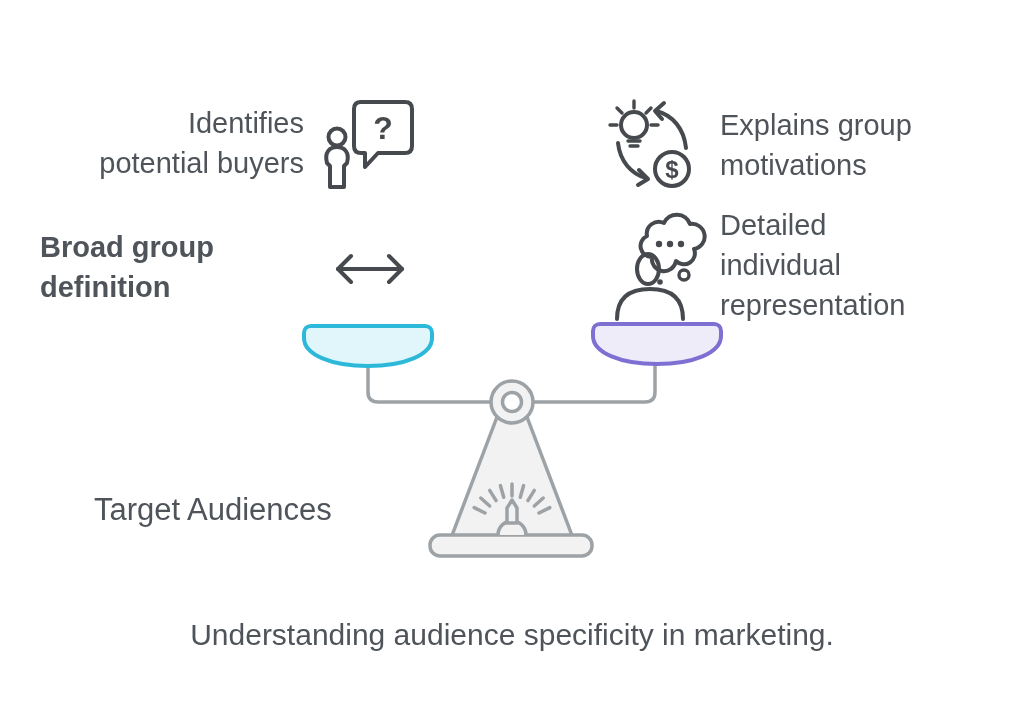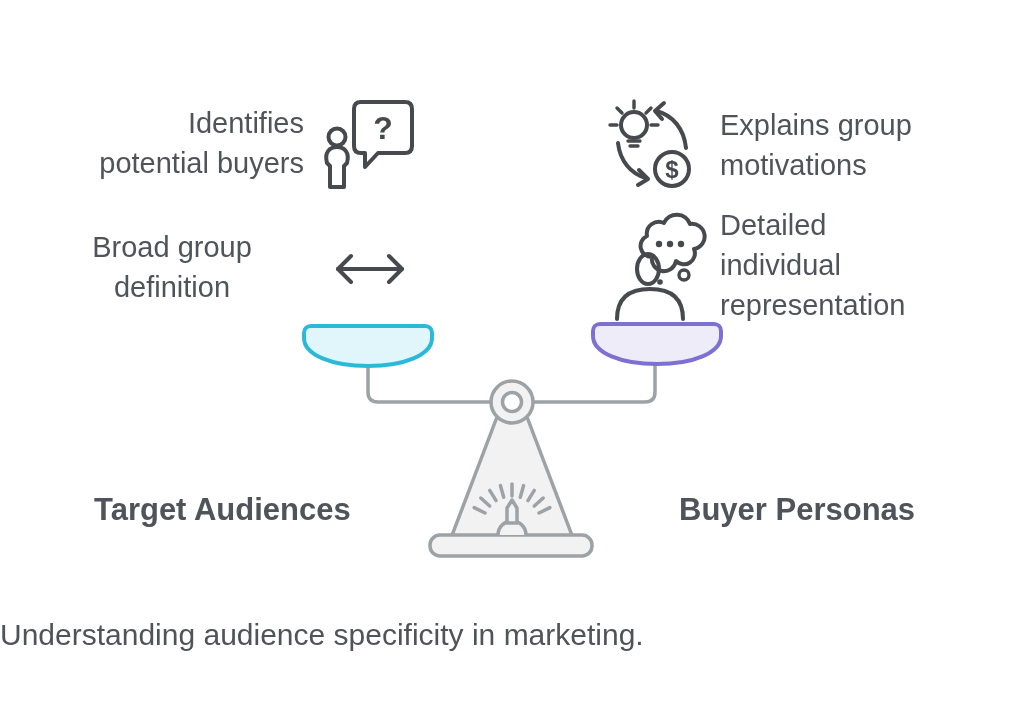--- a/index.html
+++ b/index.html
@@ -2,22 +2,22 @@
 <html style="--background: #ffffff; --text: #4f545a; --icon: #46494d; --scale_stroke: #9da2a6; --scale_fill: #f2f2f2; --pan_left_fill: #e1f6fb; --pan_left_stroke: #2cb9d9; --pan_right_fill: #efecfa; --pan_right_stroke: #7e70d2;"><head>
 <meta charset="utf-8">
 <style>
   html,body{margin:0;padding:0;}
   body{width:1024px;height:718px;position:relative;overflow:hidden;
        background:var(--background,#fff);
        font-family:"Liberation Sans",sans-serif;}
   .stage{position:absolute;inset:0;margin-top:23px;}
   .point-label{position:absolute;font-size:29px;line-height:40px;
        color:var(--text,#4f545a);white-space:pre-line;}
-  .side-label{position:absolute;font-size:31px;line-height:38px;color:var(--text,#4f545a);font-weight:bold;}
-  .caption{position:absolute;left:0;right:0;top:592px;
+  .side-label{position:absolute;font-size:31px;line-height:38px;color:var(--text,#4f545a);}
+  .caption{position:absolute;left:0;right:0;top:592px;text-align:center;
        font-size:30px;line-height:40px;color:var(--text,#4f545a);}
   .icon{position:absolute;}
   .icon .stroke{fill:none;stroke:var(--icon,#46494d);stroke-width:4;
        stroke-linecap:round;stroke-linejoin:round;}
   .icon .thin{stroke-width:3.4;}
   .icon .fill-dot{fill:var(--icon,#46494d);stroke:none;}
   .icon text{fill:var(--icon,#46494d);font-family:"Liberation Sans",sans-serif;
        font-weight:bold;text-anchor:middle;}
   
   .scale-stroke{fill:none;stroke:var(--scale_stroke,#9da2a6);stroke-width:3.5;
@@ -53,21 +53,21 @@
     <text x="68" y="80" font-size="24">$</text>
     <path class="stroke" d="M82,50 C80,31 69,17 52,13"></path>
     <path class="stroke" d="M60,5 L51,13 L58,21"></path>
     <path class="stroke" d="M14,45 C16,63 27,76 42,80"></path>
     <path class="stroke" d="M35,72 L44,81 L34,87"></path>
   </svg>
 
   <div class="point-label" style="left:720px;top:82px;width:262px;">Explains group
 motivations</div>
 
-  <div class="point-label" style="left:40px;top:204px;width:264px;text-align:center;">Broad group
+  <div class="point-label" style="left:40px;top:204px;width:264px;text-align:left;font-weight:bold;">Broad group
 definition</div>
 
   <svg class="icon" style="left:328px;top:224px;" width="84" height="44" viewBox="0 0 84 44">
     <path class="stroke" d="M10,22 H74"></path>
     <path class="stroke" d="M23,9 L10,22 L23,35"></path>
     <path class="stroke" d="M61,9 L74,22 L61,35"></path>
   </svg>
 
   <svg class="icon" style="left:614px;top:188px;" width="97" height="112" viewBox="0 0 97 112">
     <path class="stroke" d="M38,46 A11,11 0 0 1 33,25 A12,12 0 0 1 50,12 A14,14 0 0 1 76,13 A12,12 0 0 1 80,38 A11,11 0 0 1 62,50 A12,12 0 0 1 38,46 Z"></path>
@@ -101,17 +101,16 @@
       <path d="M249,197 L259.8,191.6"></path>
     </g>
     <rect class="scale-solid" x="140" y="219" width="162" height="21" rx="10"></rect>
     <path class="scale-solid" d="M208,219 A14,14 0 0 1 236,219"></path>
     <path class="scale-solid" stroke-width="3" d="M222,184 L217,192 V207 H227 V192 Z"></path>
     <circle class="scale-solid" cx="222" cy="86" r="21" stroke-width="4"></circle>
     <circle class="pivot-inner" cx="222" cy="86" r="9.5"></circle>
   </svg>
 
   <div class="side-label" style="left:94px;top:468px;">Target Audiences</div>
-  <div class="side-label" style="left:679px;top:468px;">Buyer Personas</div>
 
   <div class="caption">Understanding audience specificity in marketing.</div>
 
 </div>
 
 </body></html>

